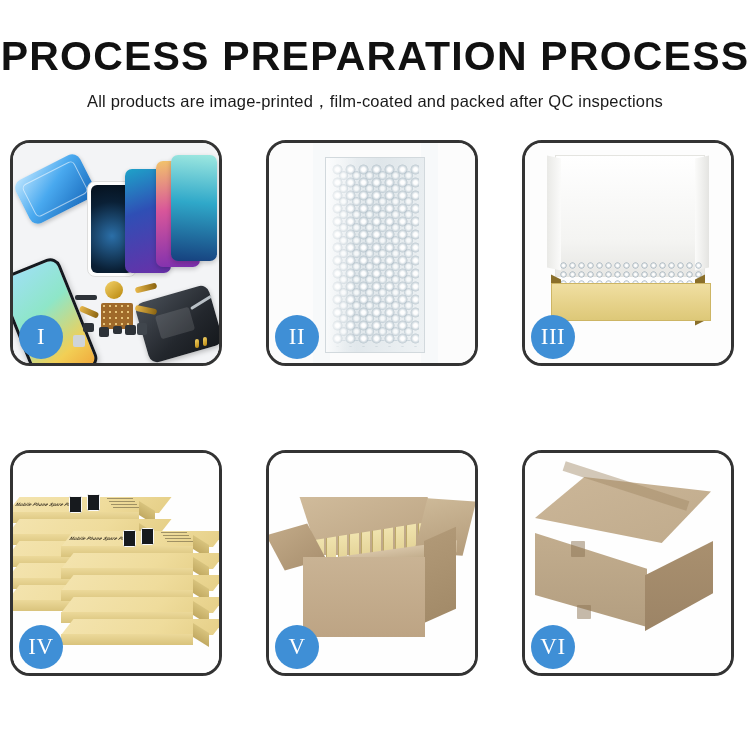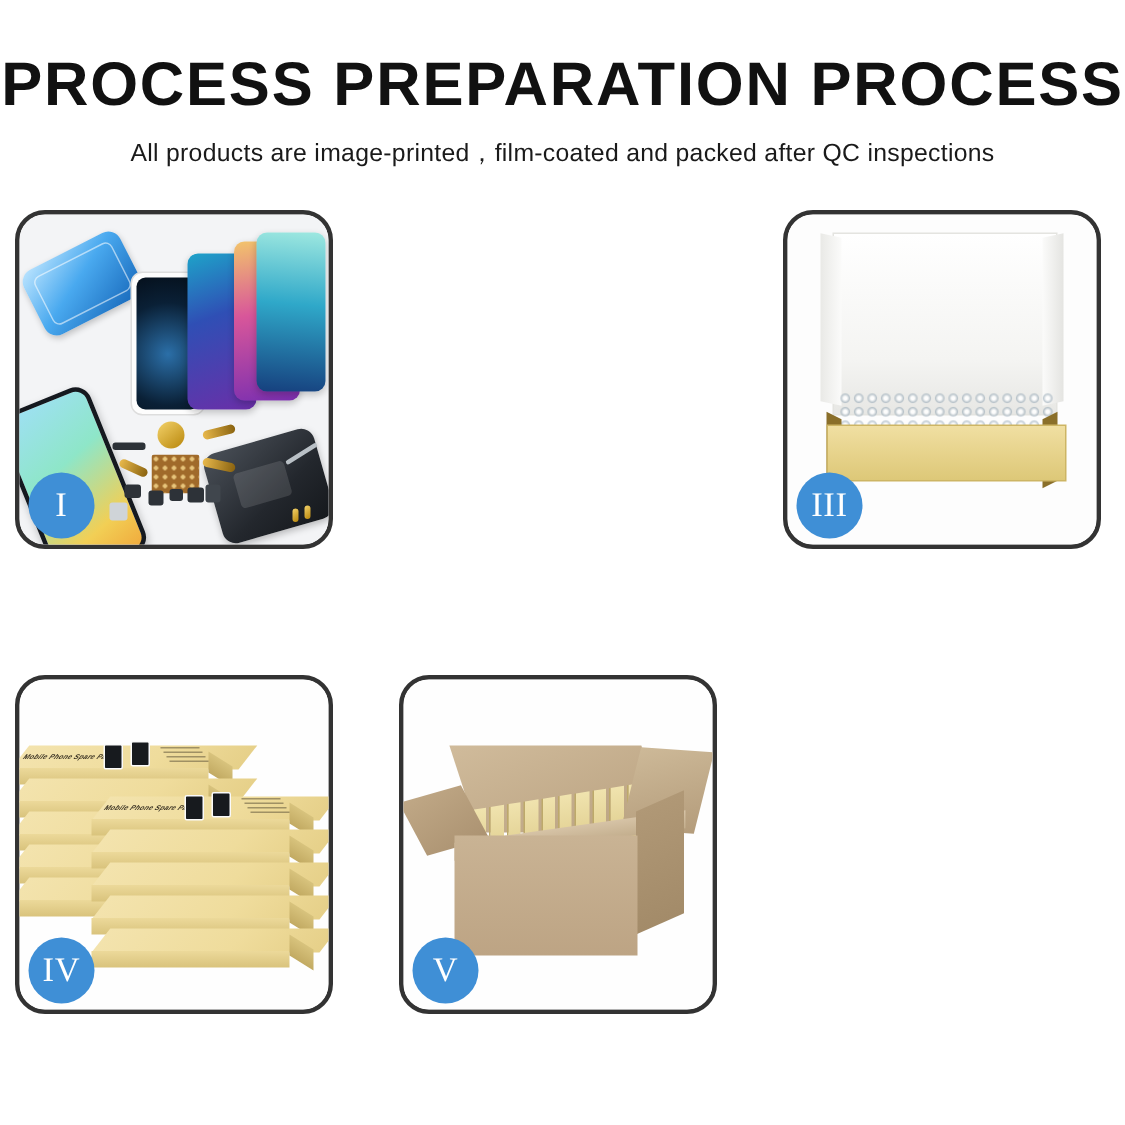--- a/index.html
+++ b/index.html
@@ -223,20 +223,33 @@
         <div class="part" style="left:112px;top:182px;width:11px;height:10px;"></div>
         <div class="part" style="left:124px;top:180px;width:10px;height:12px;background:#40464d;"></div>
         <div class="part" style="left:60px;top:192px;width:12px;height:12px;background:#cfd4d8;"></div>
         <div class="part gold" style="left:182px;top:196px;width:4px;height:9px;"></div>
         <div class="part gold" style="left:190px;top:194px;width:4px;height:9px;"></div>
         <div class="part" style="left:176px;top:158px;width:24px;height:3px;background:#b9c0c6;transform:rotate(-32deg);"></div>
       </div>
       <div class="badge">I</div>
     </div>
 
+    <div class="panel p-c1 p-r0">
+      <div class="stage">
+        <div class="p2bg"></div>
+        <div class="pouch-side" style="left:44px;"></div>
+        <div class="pouch-side" style="left:152px;"></div>
+        <div class="pouch">
+          <div class="bubbles"></div>
+          <div class="bubbles2"></div>
+          <div class="pouch-shine"></div>
+        </div>
+      </div>
+      <div class="badge">II</div>
+    </div>
 
     <div class="panel p-c0 p-r1">
       <div class="stage">
         <div class="p4bg"></div>
 
           <div class="ybox" style="left:-6px;top:44px;">
             <div class="top"></div>
             <div class="front"></div>
             <div class="side"></div>
             <div class="lbl" style="left:9px;top:5px;">Mobile Phone Spare Parts</div>
@@ -336,15 +349,27 @@
         </div>
         <div class="flap flap-left"></div>
         <div class="flap flap-right"></div>
         <div class="ctn-rim"></div>
         <div class="ctn-side"></div>
         <div class="ctn-body"></div>
       </div>
       <div class="badge">V</div>
     </div>
 
+    <div class="panel p-c2 p-r1">
+      <div class="stage">
+        <div class="p6bg"></div>
+        <div class="bx-top"></div>
+        <div class="bx-front"></div>
+        <div class="bx-right"></div>
+        <div class="tape" style="left:36px;top:28px;width:130px;height:10px;transform:rotate(18deg);"></div>
+        <div class="tab" style="left:46px;top:88px;width:14px;height:16px;"></div>
+        <div class="tab" style="left:52px;top:152px;width:14px;height:14px;"></div>
+      </div>
+      <div class="badge">VI</div>
+    </div>
 
   </div>
 </div>
 
 </body></html>

